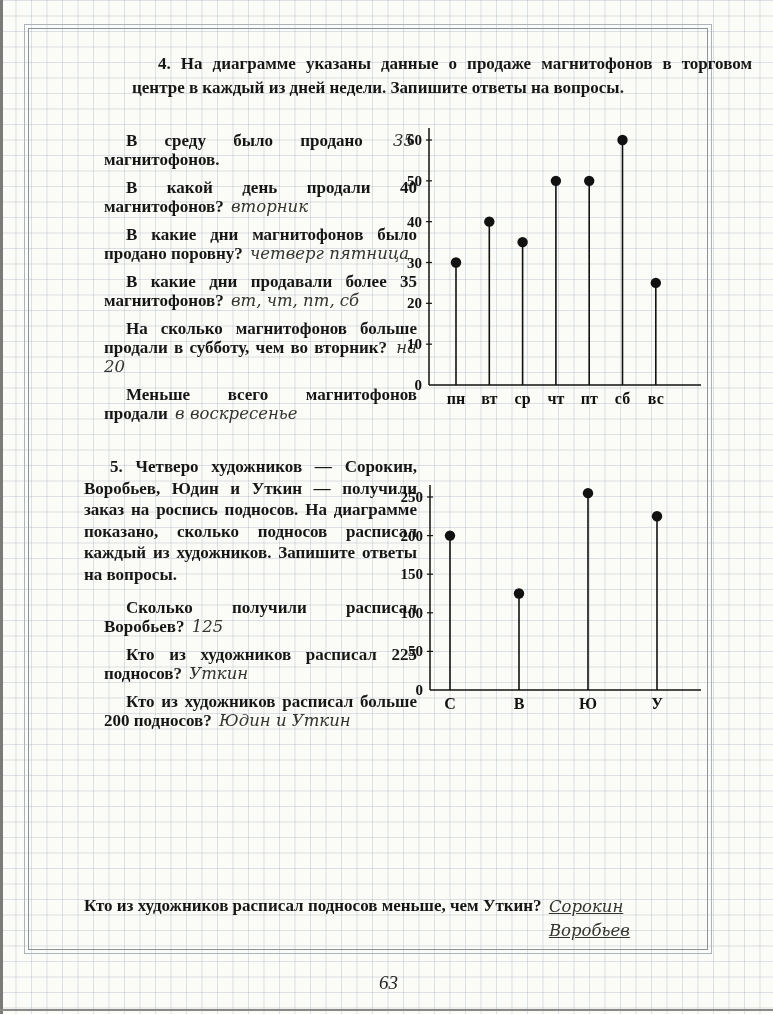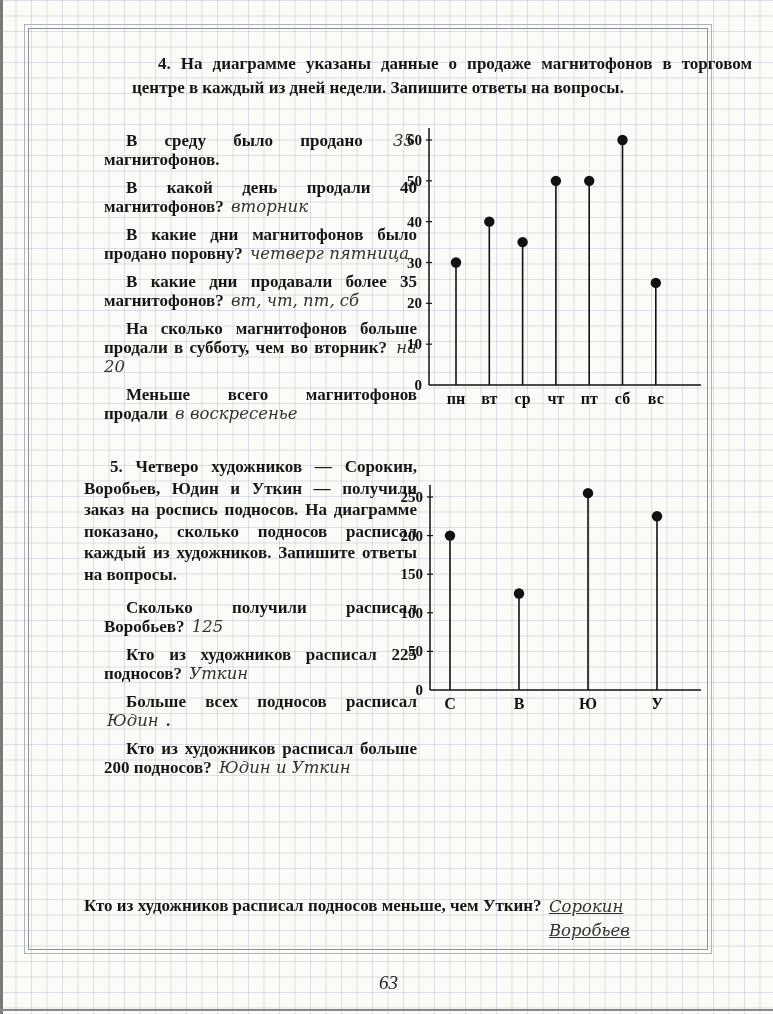--- a/index.html
+++ b/index.html
@@ -148,25 +148,20 @@
   </p>
   <p class="q">
     <span class="pr">Сколько получили расписал Воробьев?</span>
     <span class="hand">125</span>
   </p>
   <p class="q">
     <span class="pr">Кто из художников расписал 225 подносов?</span>
     <span class="hand">Уткин</span>
   </p>
   <p class="q">
-    <span class="pr">Больше всех подносов расписал</span>
-    <span class="hand">Юдин</span>
-    <span class="pr">.</span>
-  </p>
-  <p class="q">
     <span class="pr">Кто из художников расписал больше 200 подносов?</span>
     <span class="hand">Юдин и Уткин</span>
   </p>
 </div>
 
 <svg id="chart2" width="322" height="262">
     <line x1="45" y1="25" x2="45" y2="230" stroke="#111" stroke-width="1.5"></line>
     <line x1="45" y1="230" x2="316" y2="230" stroke="#111" stroke-width="1.5"></line>
     <text x="38" y="235" text-anchor="end" class="tick">0</text>
     <line x1="42" y1="191.4" x2="48" y2="191.4" stroke="#111" stroke-width="1.2"></line>

